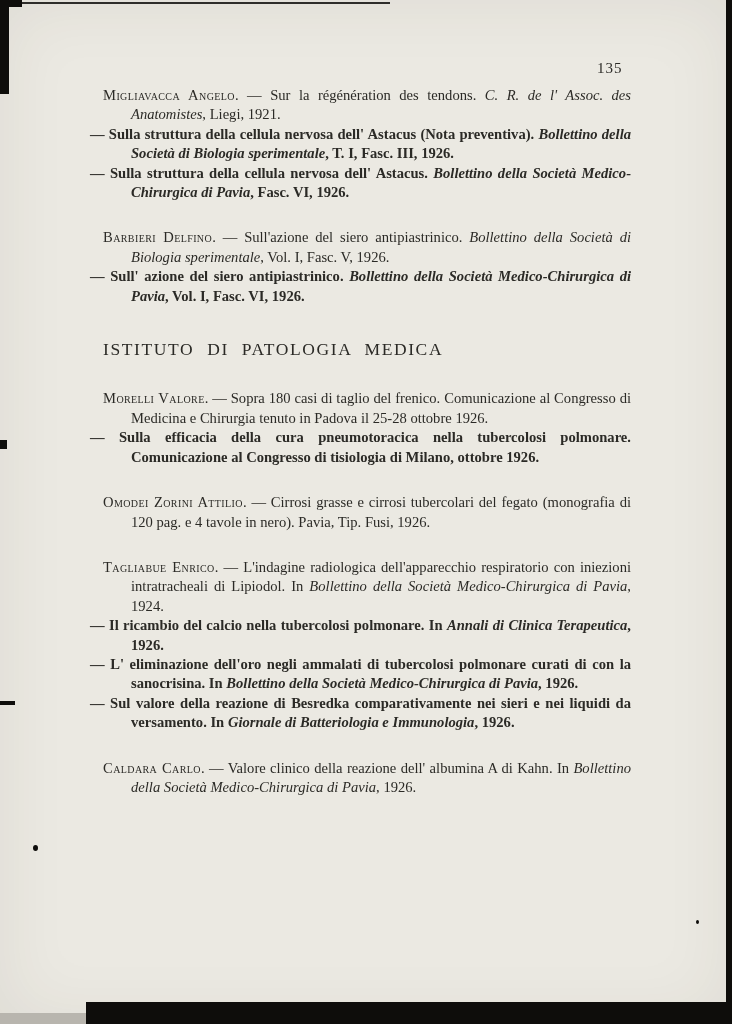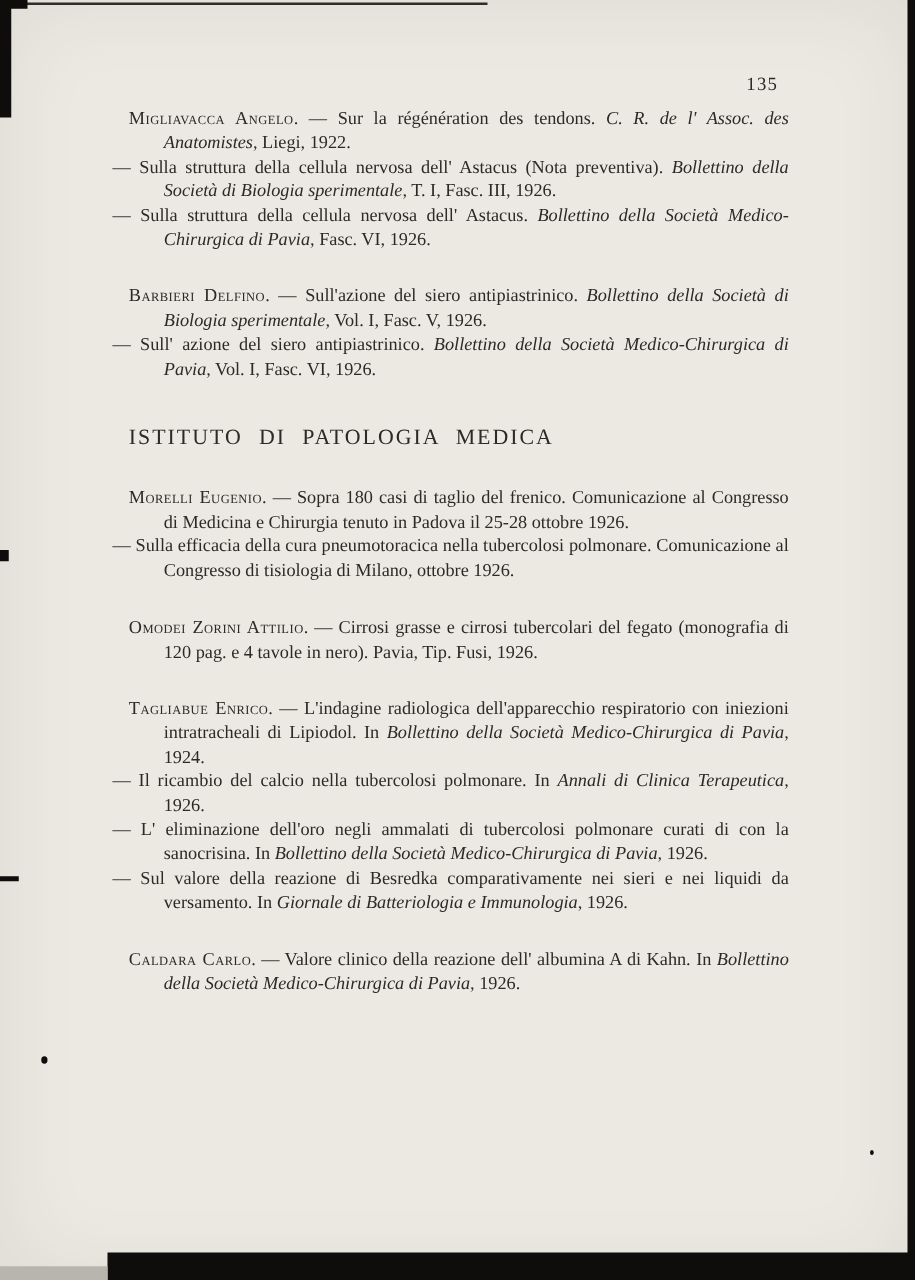--- a/index.html
+++ b/index.html
@@ -29,21 +29,21 @@
     font-size: 14.6px;
     line-height: 19.4px;
     text-align: justify;
   }
   .entry-group { margin: 0 0 26px 0; }
   .entry-para {
     margin: 0;
     padding-left: 28px;
     text-indent: -28px;
   }
-  .entry-para.dash { text-indent: -41px; }
+  .entry-para.dash { text-indent: -41px; font-weight: bold; }
   .seg-smallcaps { font-variant: small-caps; letter-spacing: 0.4px; }
   .seg-italic { font-style: italic; }
   .section-heading {
     margin: 34px 0 30px 0;
     padding: 0;
     text-indent: 0;
     font-size: 17.5px;
     font-weight: 400;
     letter-spacing: 1.6px;
     word-spacing: 7px;
@@ -63,31 +63,31 @@
 </style>
 </head>
 <body>
 
 <div class="page">
 
   <div class="page-number">135</div>
 
   <div class="content">
       <div class="entry-group">
-        <p class="entry-para"><span class="seg-smallcaps">Migliavacca Angelo</span><span class="seg-normal">. — Sur la régénération des tendons. </span><span class="seg-italic">C. R. de l' Assoc. des Anatomistes</span><span class="seg-normal">, Liegi, 1922.</span></p>
+        <p class="entry-para"><span class="seg-smallcaps">Migliavacca Angelo</span><span class="seg-normal">. — Sur la régénération des tendons. </span><span class="seg-italic">C. R. de l' Assoc. des Anatomistes</span><span class="seg-normal">, Liegi, 1921.</span></p>
         <p class="entry-para dash"><span class="seg-normal">— Sulla struttura della cellula nervosa dell' Astacus (Nota preventiva). </span><span class="seg-italic">Bollettino della Società di Biologia sperimentale</span><span class="seg-normal">, T. I, Fasc. III, 1926.</span></p>
         <p class="entry-para dash"><span class="seg-normal">— Sulla struttura della cellula nervosa dell' Astacus. </span><span class="seg-italic">Bollettino della Società Medico-Chirurgica di Pavia</span><span class="seg-normal">, Fasc. VI, 1926.</span></p>
       </div>
       <div class="entry-group">
         <p class="entry-para"><span class="seg-smallcaps">Barbieri Delfino</span><span class="seg-normal">. — Sull'azione del siero antipiastrinico. </span><span class="seg-italic">Bollettino della Società di Biologia sperimentale</span><span class="seg-normal">, Vol. I, Fasc. V, 1926.</span></p>
         <p class="entry-para dash"><span class="seg-normal">— Sull' azione del siero antipiastrinico. </span><span class="seg-italic">Bollettino della Società Medico-Chirurgica di Pavia</span><span class="seg-normal">, Vol. I, Fasc. VI, 1926.</span></p>
       </div>
       <h2 class="section-heading">ISTITUTO DI PATOLOGIA MEDICA</h2>
       <div class="entry-group">
-        <p class="entry-para"><span class="seg-smallcaps">Morelli Eugenio</span><span class="seg-normal">. — Sopra 180 casi di taglio del frenico. Comunicazione al Congresso di Medicina e Chirurgia tenuto in Padova il 25-28 ottobre 1926.</span></p>
+        <p class="entry-para"><span class="seg-smallcaps">Morelli Valore</span><span class="seg-normal">. — Sopra 180 casi di taglio del frenico. Comunicazione al Congresso di Medicina e Chirurgia tenuto in Padova il 25-28 ottobre 1926.</span></p>
         <p class="entry-para dash"><span class="seg-normal">— Sulla efficacia della cura pneumotoracica nella tubercolosi polmonare. Comunicazione al Congresso di tisiologia di Milano, ottobre 1926.</span></p>
       </div>
       <div class="entry-group">
         <p class="entry-para"><span class="seg-smallcaps">Omodei Zorini Attilio</span><span class="seg-normal">. — Cirrosi grasse e cirrosi tubercolari del fegato (monografia di 120 pag. e 4 tavole in nero). Pavia, Tip. Fusi, 1926.</span></p>
       </div>
       <div class="entry-group">
         <p class="entry-para"><span class="seg-smallcaps">Tagliabue Enrico</span><span class="seg-normal">. — L'indagine radiologica dell'apparecchio respiratorio con iniezioni intratracheali di Lipiodol. In </span><span class="seg-italic">Bollettino della Società Medico-Chirurgica di Pavia</span><span class="seg-normal">, 1924.</span></p>
         <p class="entry-para dash"><span class="seg-normal">— Il ricambio del calcio nella tubercolosi polmonare. In </span><span class="seg-italic">Annali di Clinica Terapeutica</span><span class="seg-normal">, 1926.</span></p>
         <p class="entry-para dash"><span class="seg-normal">— L' eliminazione dell'oro negli ammalati di tubercolosi polmonare curati di con la sanocrisina. In </span><span class="seg-italic">Bollettino della Società Medico-Chirurgica di Pavia</span><span class="seg-normal">, 1926.</span></p>
         <p class="entry-para dash"><span class="seg-normal">— Sul valore della reazione di Besredka comparativamente nei sieri e nei liquidi da versamento. In </span><span class="seg-italic">Giornale di Batteriologia e Immunologia</span><span class="seg-normal">, 1926.</span></p>

